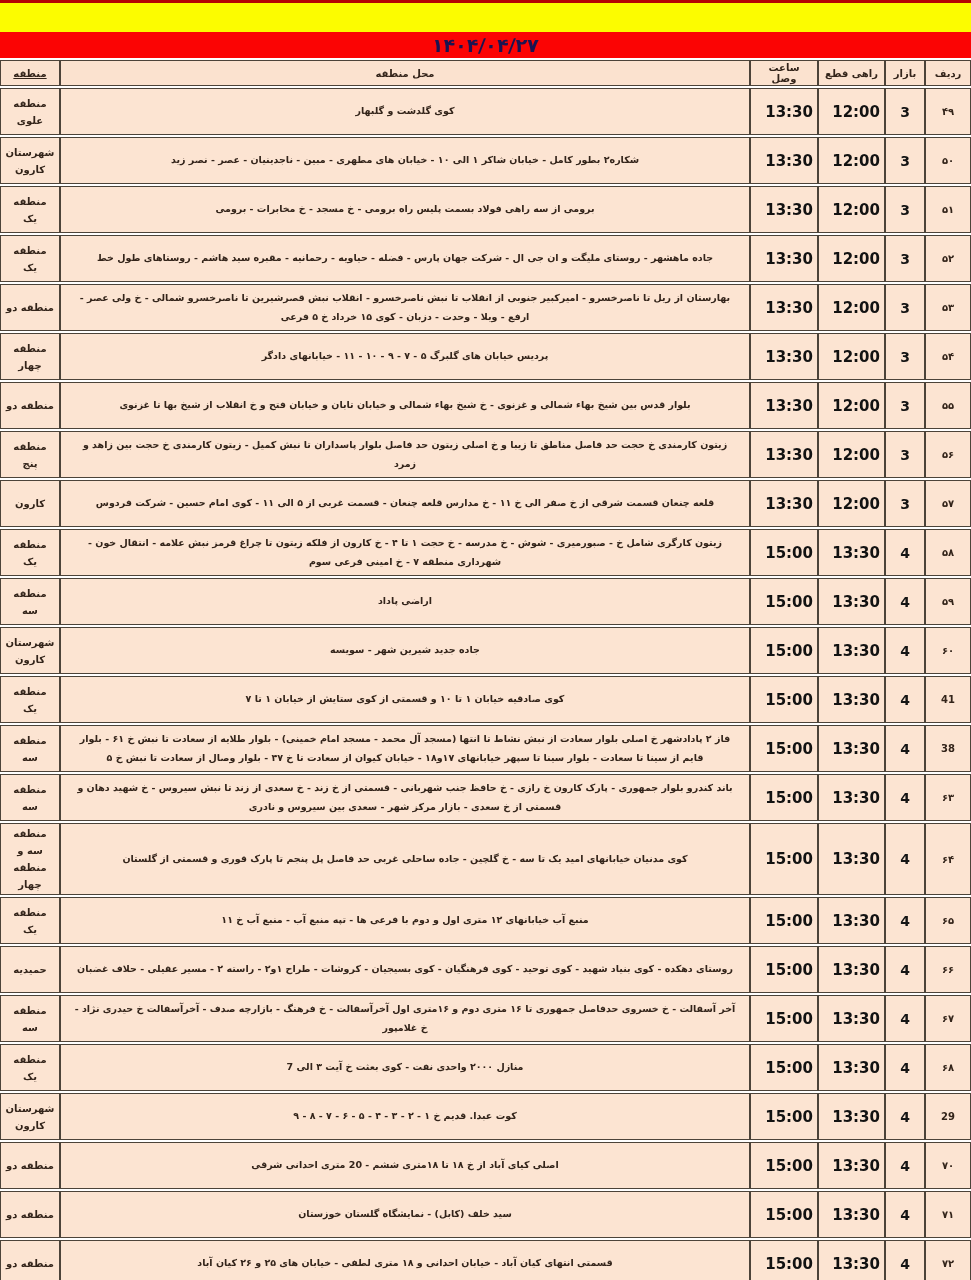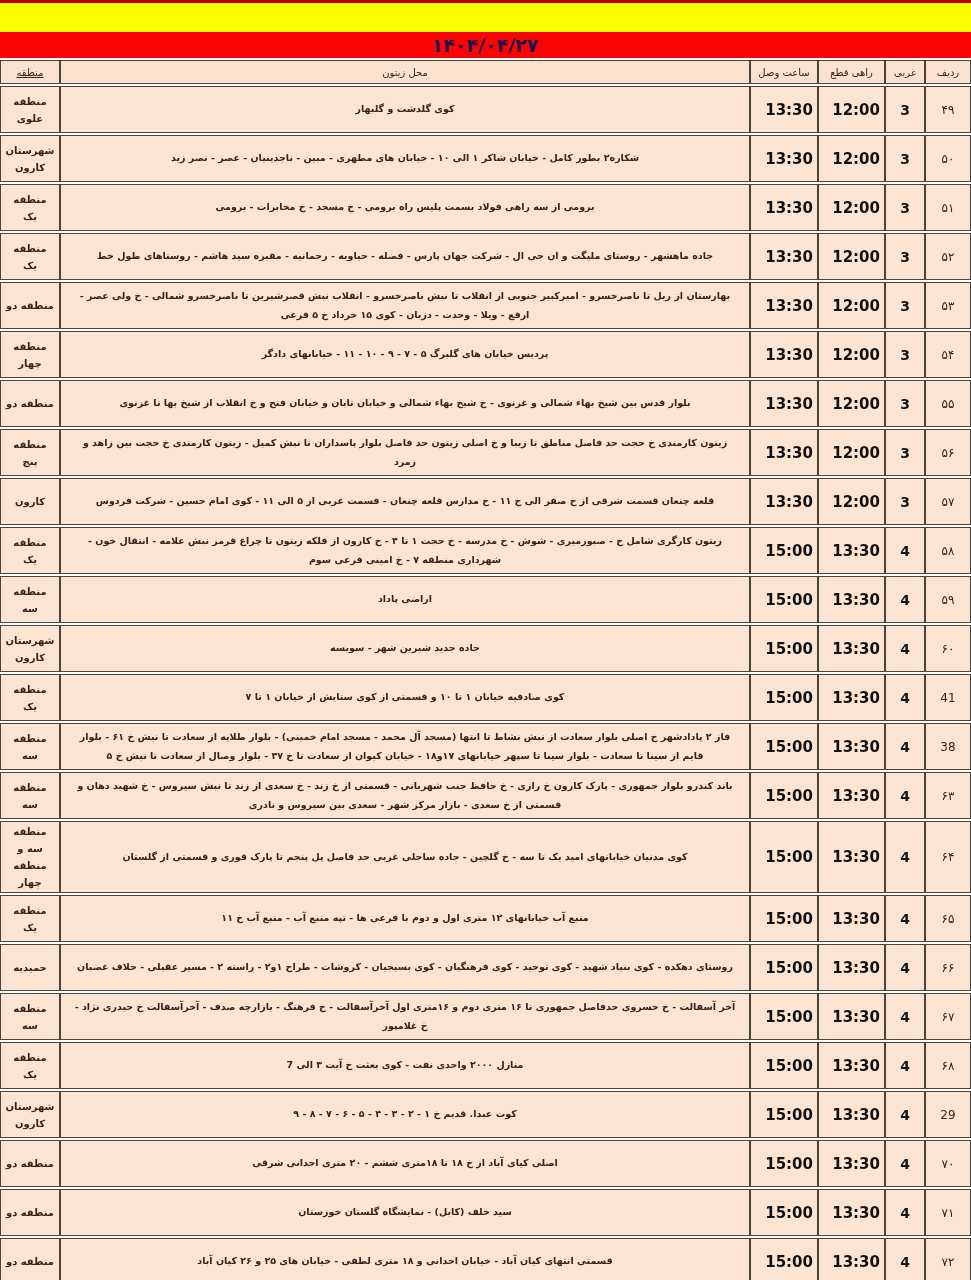--- a/index.html
+++ b/index.html
@@ -27,26 +27,26 @@
   }
   th,td{
     background:#fce4d2;
     border:1px solid #4c4339;
     text-align:center;vertical-align:middle;
     color:#33241a;
     overflow:hidden;
     padding:1px 4px;
   }
   th{
-    height:20px;font-size:10px;font-weight:normal;
+    height:20px;font-size:10px;font-weight:bold;
     background:#fbe2cf;
   }
   th.region-h span{text-decoration:underline;}
   td{height:43px;}
-  .num-cell{font-size:12px;font-weight:normal;margin-left:36px;}
+  .num-cell{font-size:10px;font-weight:bold;margin-left:36px;}
   .block-cell{font-size:14px;font-weight:bold;color:#151515;}
   .time-cell{
     font-size:15px;font-weight:bold;color:#121212;
     font-family:"DejaVu Sans","Liberation Sans",sans-serif;
     padding-left:16px;
   }
   .loc-cell{
     font-size:9.5px;font-weight:bold;line-height:1.9;
     padding:1px 10px;
     margin-top:12px;
@@ -70,24 +70,24 @@
     <col style="width:46px">
     <col style="width:40px">
     <col style="width:67px">
     <col style="width:68px">
     <col>
     <col style="width:60px">
   </colgroup>
   <thead>
     <tr>
       <th>ردیف</th>
-      <th>غربی</th>
+      <th>بازار</th>
       <th>راهی قطع</th>
       <th>ساعت وصل</th>
-      <th>محل زیتون</th>
+      <th>محل منطقه</th>
       <th class="region-h"><span>منطقه</span></th>
     </tr>
   </thead>
   <tbody>
       <tr>
     <td class="num-cell">۴۹</td>
     <td class="block-cell">3</td>
     <td class="time-cell">12:00</td>
     <td class="time-cell">13:30</td>
     <td class="loc-cell">کوی گلدشت و گلبهار</td>
@@ -251,21 +251,21 @@
     <td class="time-cell">13:30</td>
     <td class="time-cell">15:00</td>
     <td class="loc-cell">کوت عبدا. قدیم خ ۱ - ۲ - ۳ - ۴ - ۵ - ۶ - ۷ - ۸ - ۹</td>
     <td class="region-cell">شهرستان کارون</td>
   </tr>
       <tr>
     <td class="num-cell">۷۰</td>
     <td class="block-cell">4</td>
     <td class="time-cell">13:30</td>
     <td class="time-cell">15:00</td>
-    <td class="loc-cell">اصلی کیای آباد از خ ۱۸ تا ۱۸متری ششم - ۲۰ متری احدانی شرقی</td>
+    <td class="loc-cell">اصلی کیای آباد از خ ۱۸ تا ۱۸متری ششم - 20 متری احدانی شرقی</td>
     <td class="region-cell">منطقه دو</td>
   </tr>
       <tr>
     <td class="num-cell">۷۱</td>
     <td class="block-cell">4</td>
     <td class="time-cell">13:30</td>
     <td class="time-cell">15:00</td>
     <td class="loc-cell">سید خلف (کابل) - نمایشگاه گلستان خوزستان</td>
     <td class="region-cell">منطقه دو</td>
   </tr>

